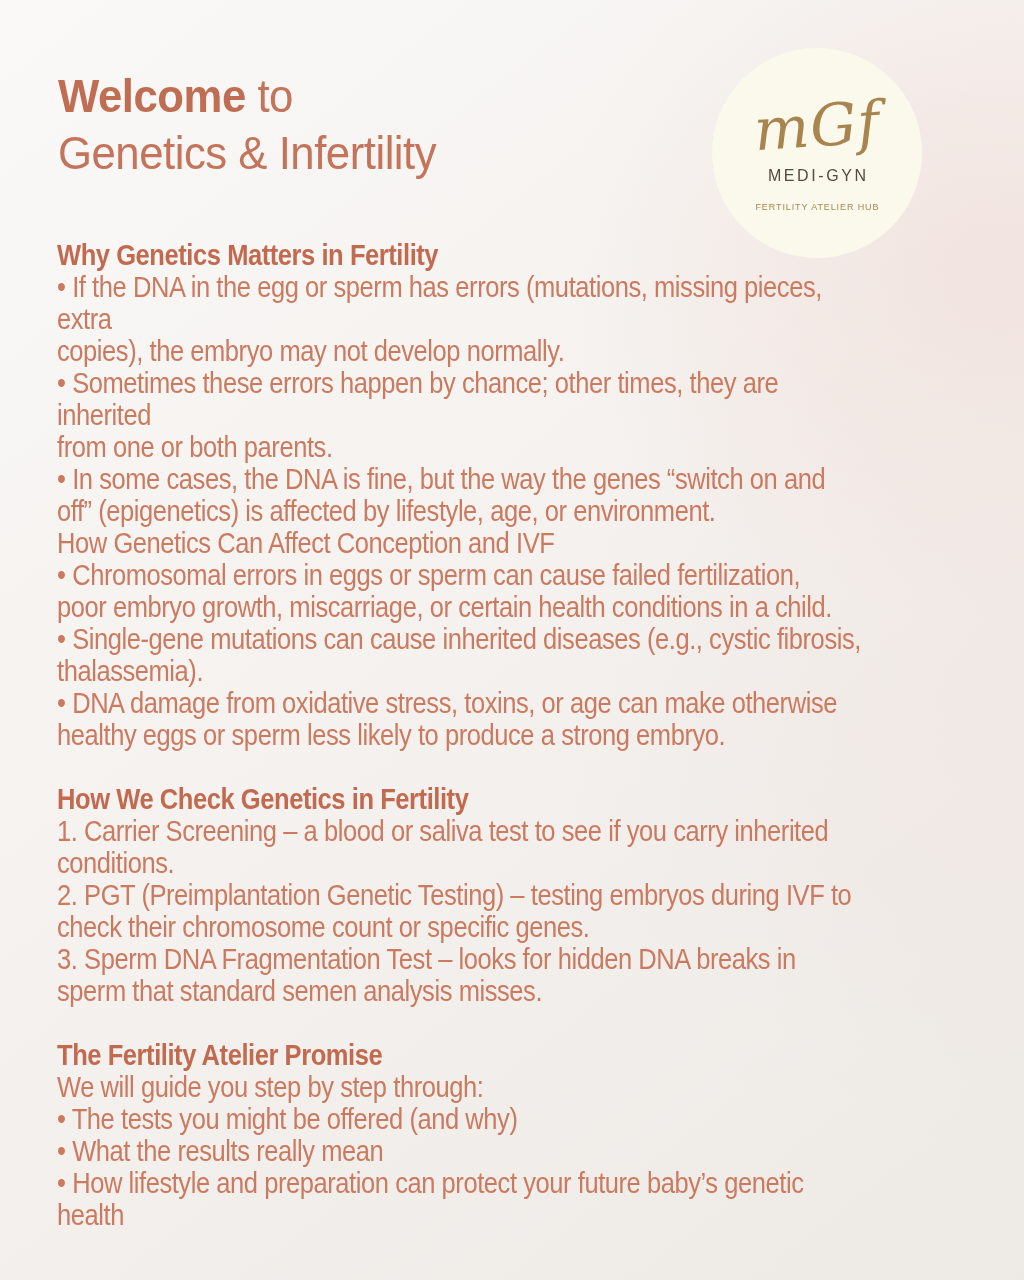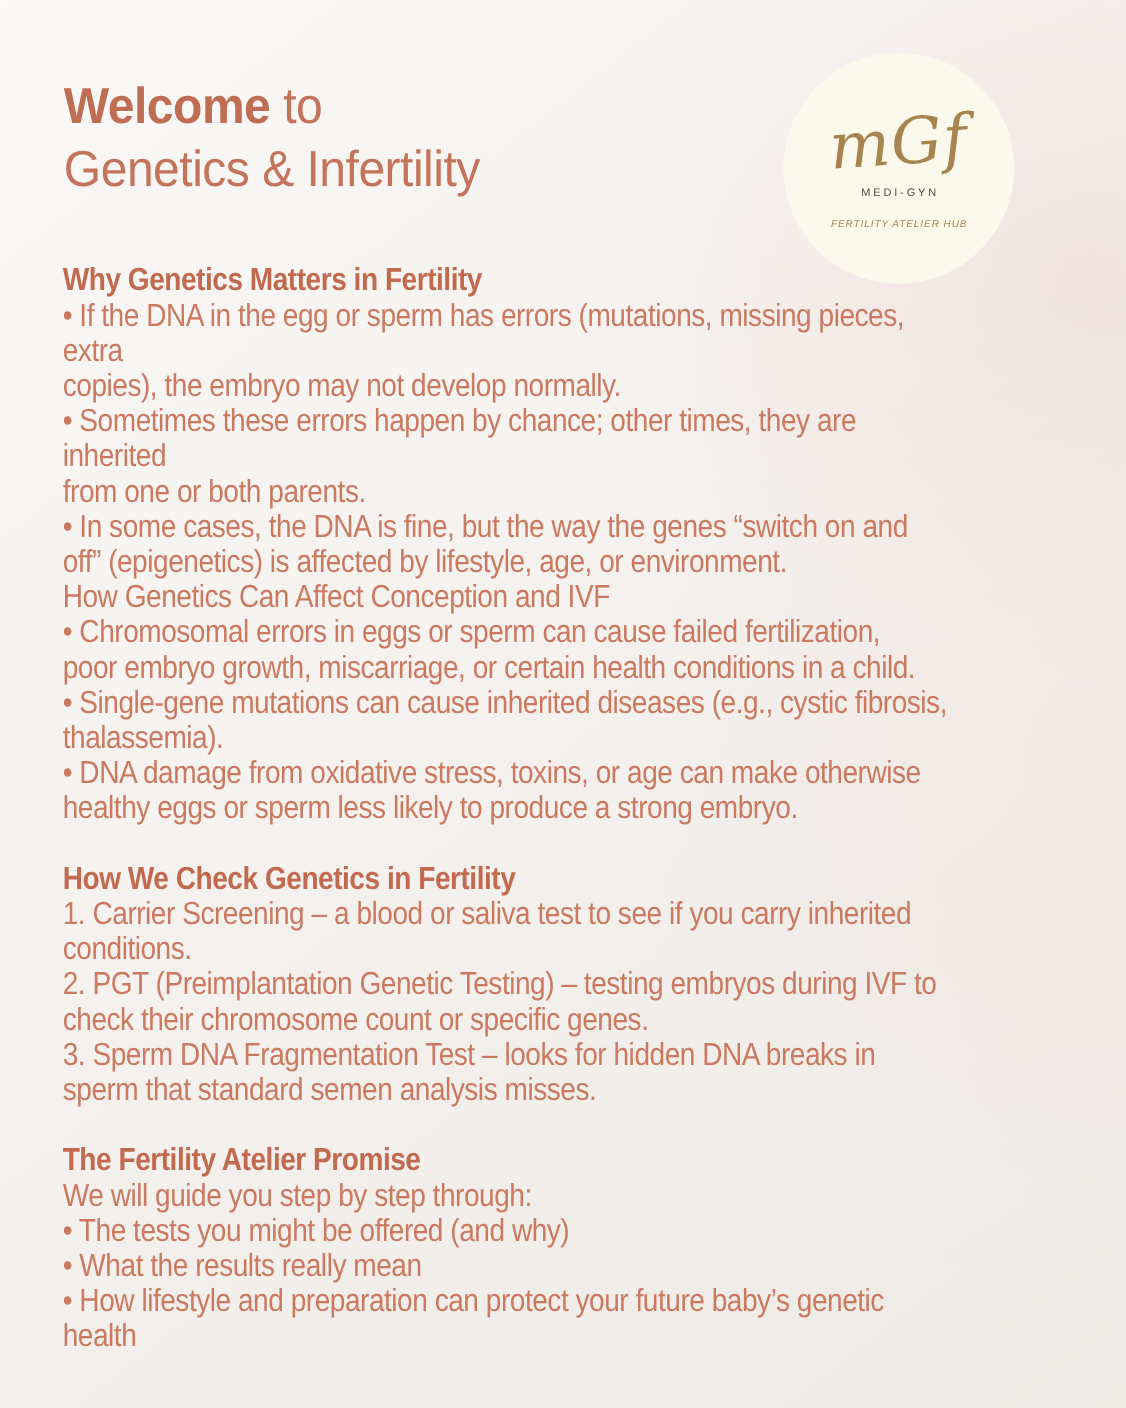--- a/index.html
+++ b/index.html
@@ -39,33 +39,32 @@
     font-style: italic;
     font-weight: 400;
     font-size: 58px;
     line-height: 1;
     color: #a8854f;
     transform: rotate(-4deg);
     letter-spacing: 1px;
     margin-top: 2px;
   }
   .logo-name {
-    font-size: 10px;
+    font-size: 16px;
     letter-spacing: 2.6px;
     color: #57493c;
     margin-top: 12px;
     text-indent: 2.6px; 
   }
   .logo-tagline {
     font-size: 9px;
     letter-spacing: 0.9px;
     color: #a8884f;
     margin-top: 17px;
     text-indent: 0.9px;
-    font-style: italic;
   }
 
   
   .title {
     position: absolute;
     left: 58px;
     top: 68px;
     margin: 0;
     font-size: 46px;
     line-height: 57px;

